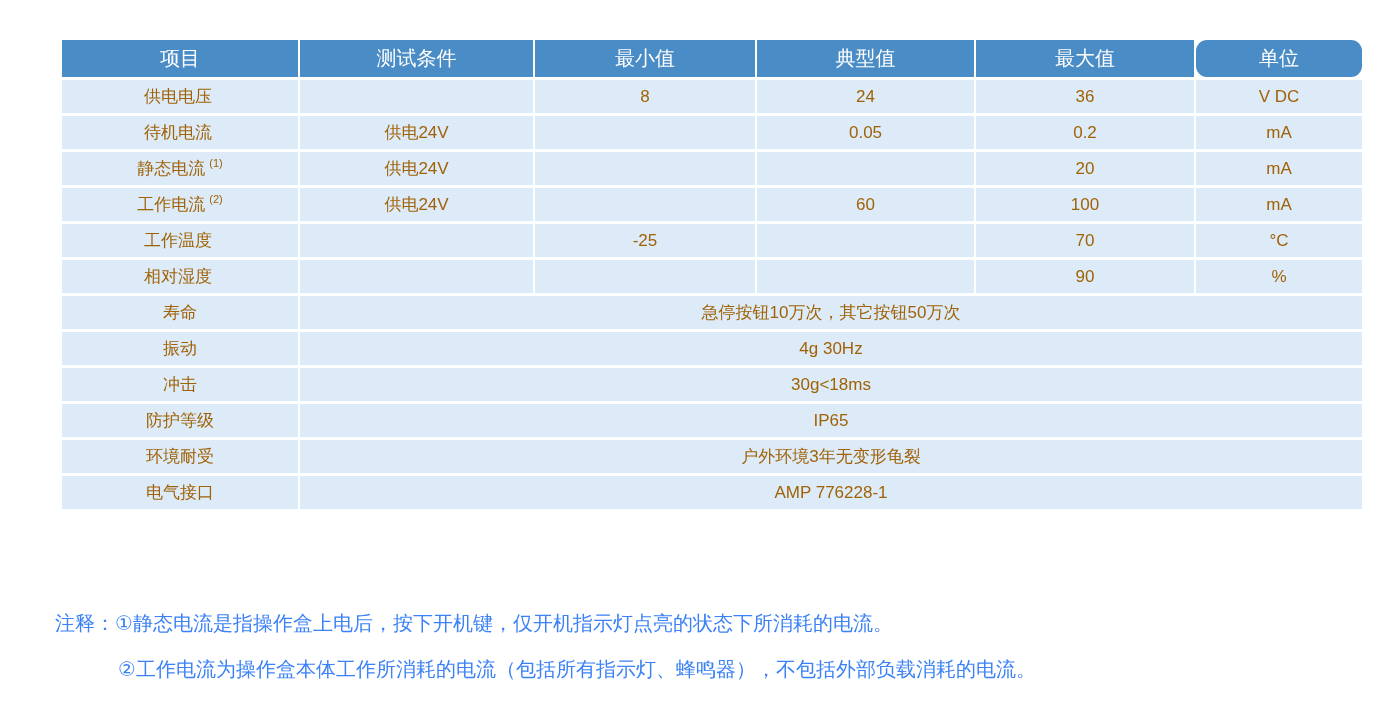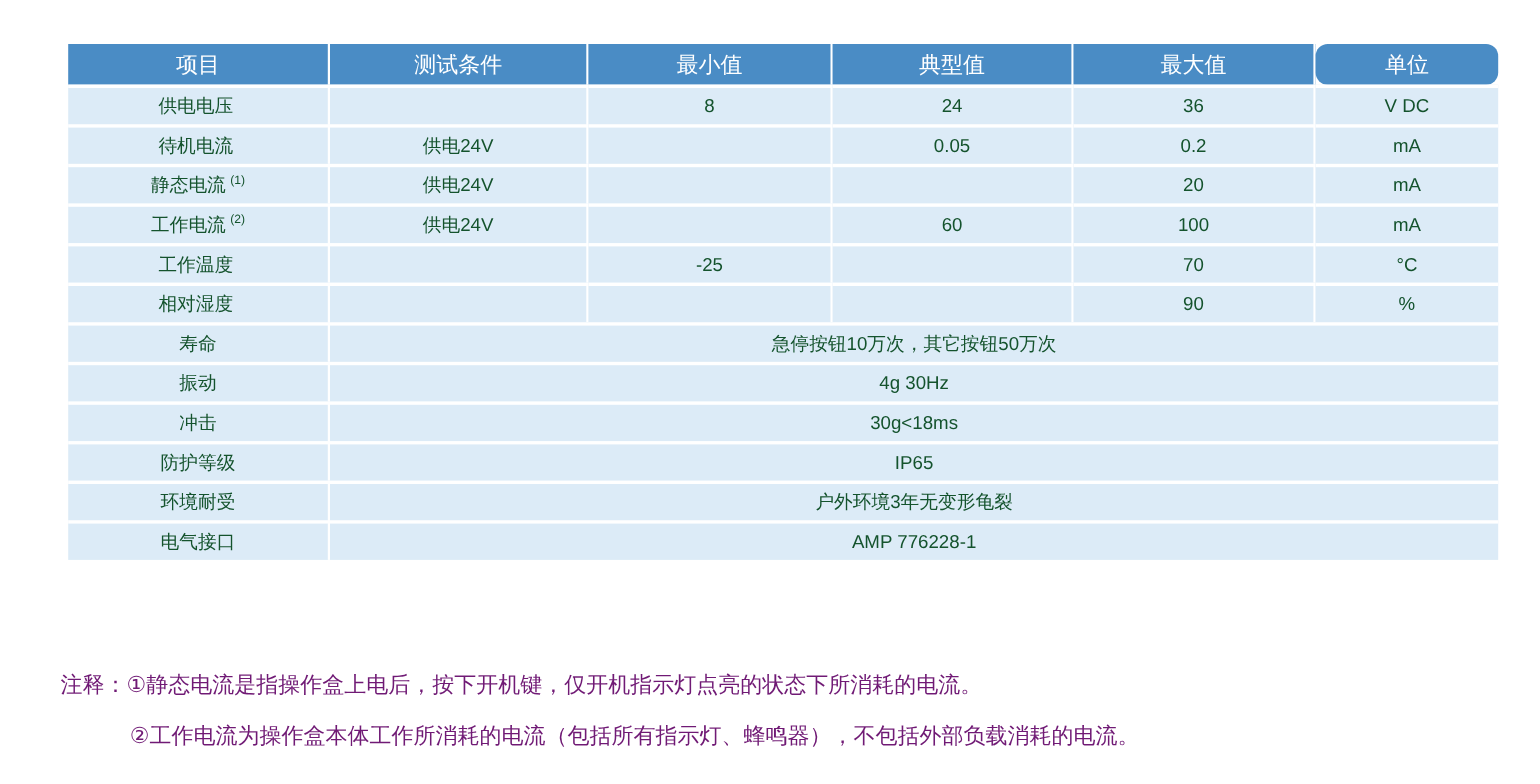--- a/index.html
+++ b/index.html
@@ -34,42 +34,42 @@
     font-weight: 500;
     height: 37px;
     text-align: center;
     vertical-align: middle;
     border-right: 2px solid #ffffff;
     overflow: hidden;
   }
   table.spec th:last-child { border-right: none; border-radius: 11px; }
   table.spec td {
     background: #dcebf7;
-    color: #14532d;
+    color: #a16207;
     font-size: 17px;
     height: 36px;
     text-align: center;
     vertical-align: middle;
     border-right: 2px solid #ffffff;
     border-top: 3px solid #ffffff;
     overflow: hidden;
     white-space: nowrap;
   }
   table.spec td:last-child { border-right: none; }
   table.spec td sup {
     font-size: 11px;
     margin-left: 4px;
     line-height: 0;
   }
   .notes {
     position: absolute;
     left: 55px;
     top: 610px;
     font-size: 20px;
-    color: #701a75;
+    color: #3b82f6;
     line-height: 26px;
   }
   .note-row { display: flex; }
   .note-row + .note-row { margin-top: 20px; text-align: right; }
   .note-label { flex: 0 0 auto; }
   .note-indent { padding-left: 63px; }
 </style>
 </head>
 <body>
 

